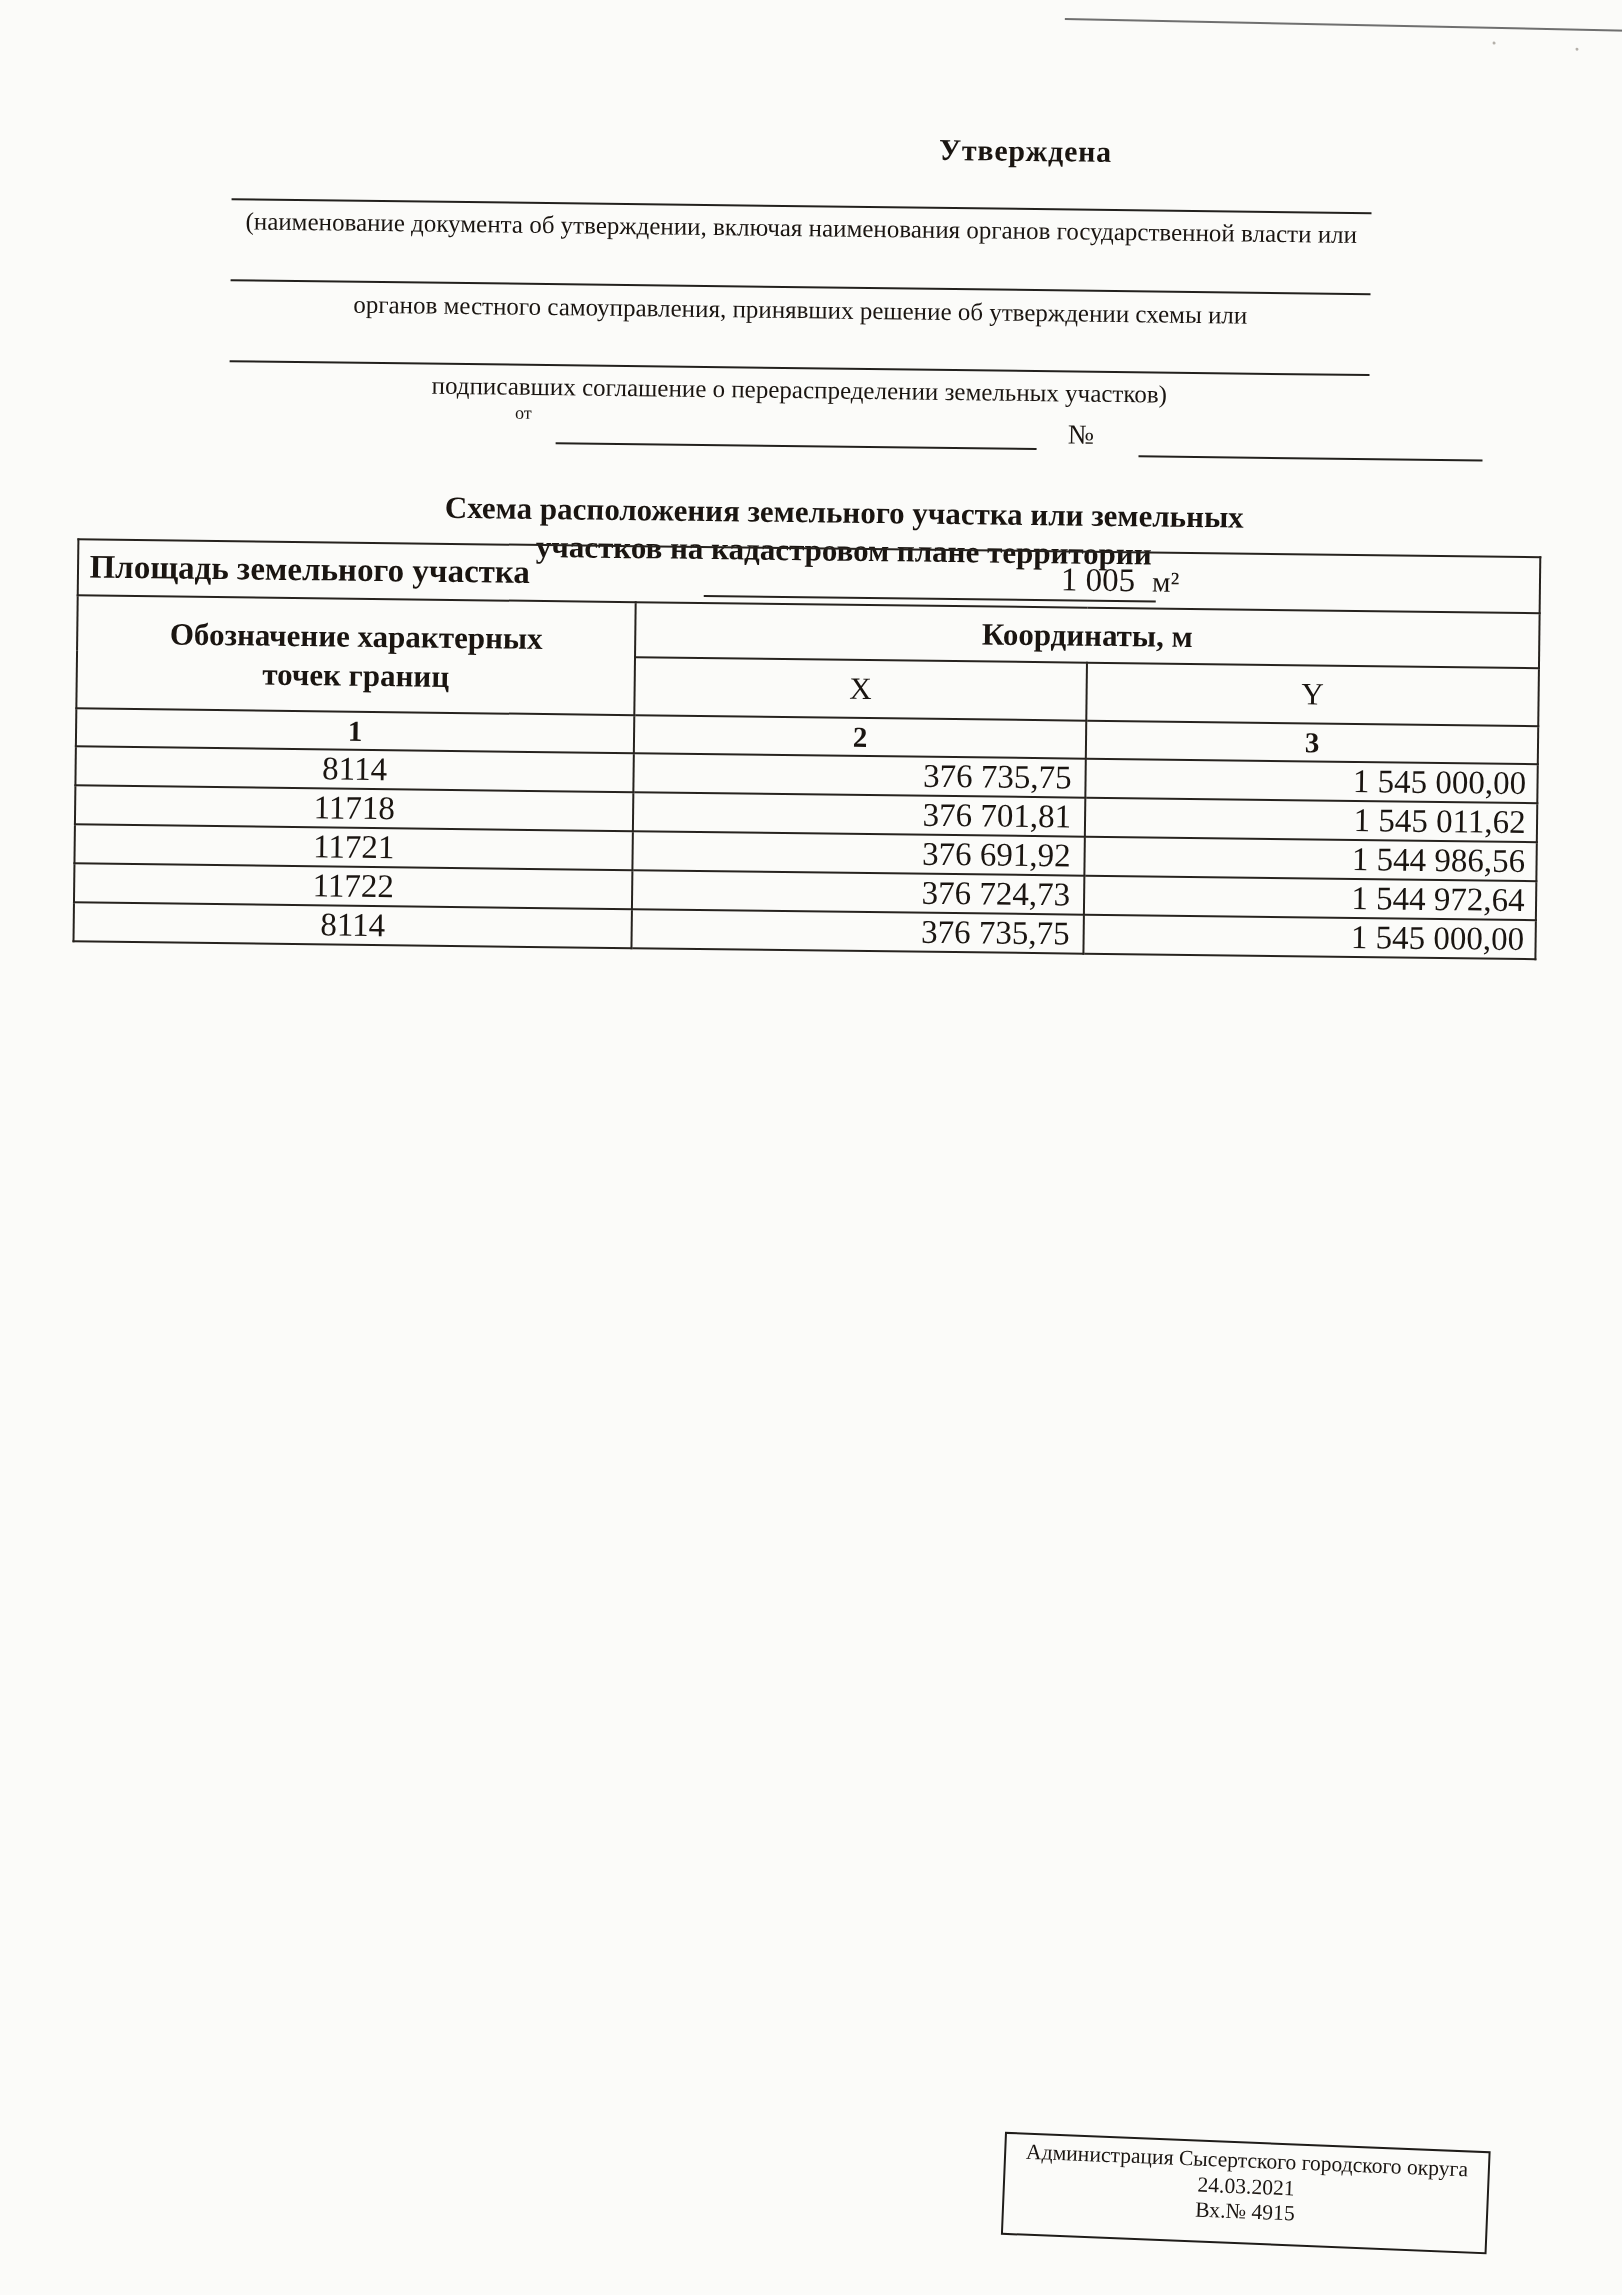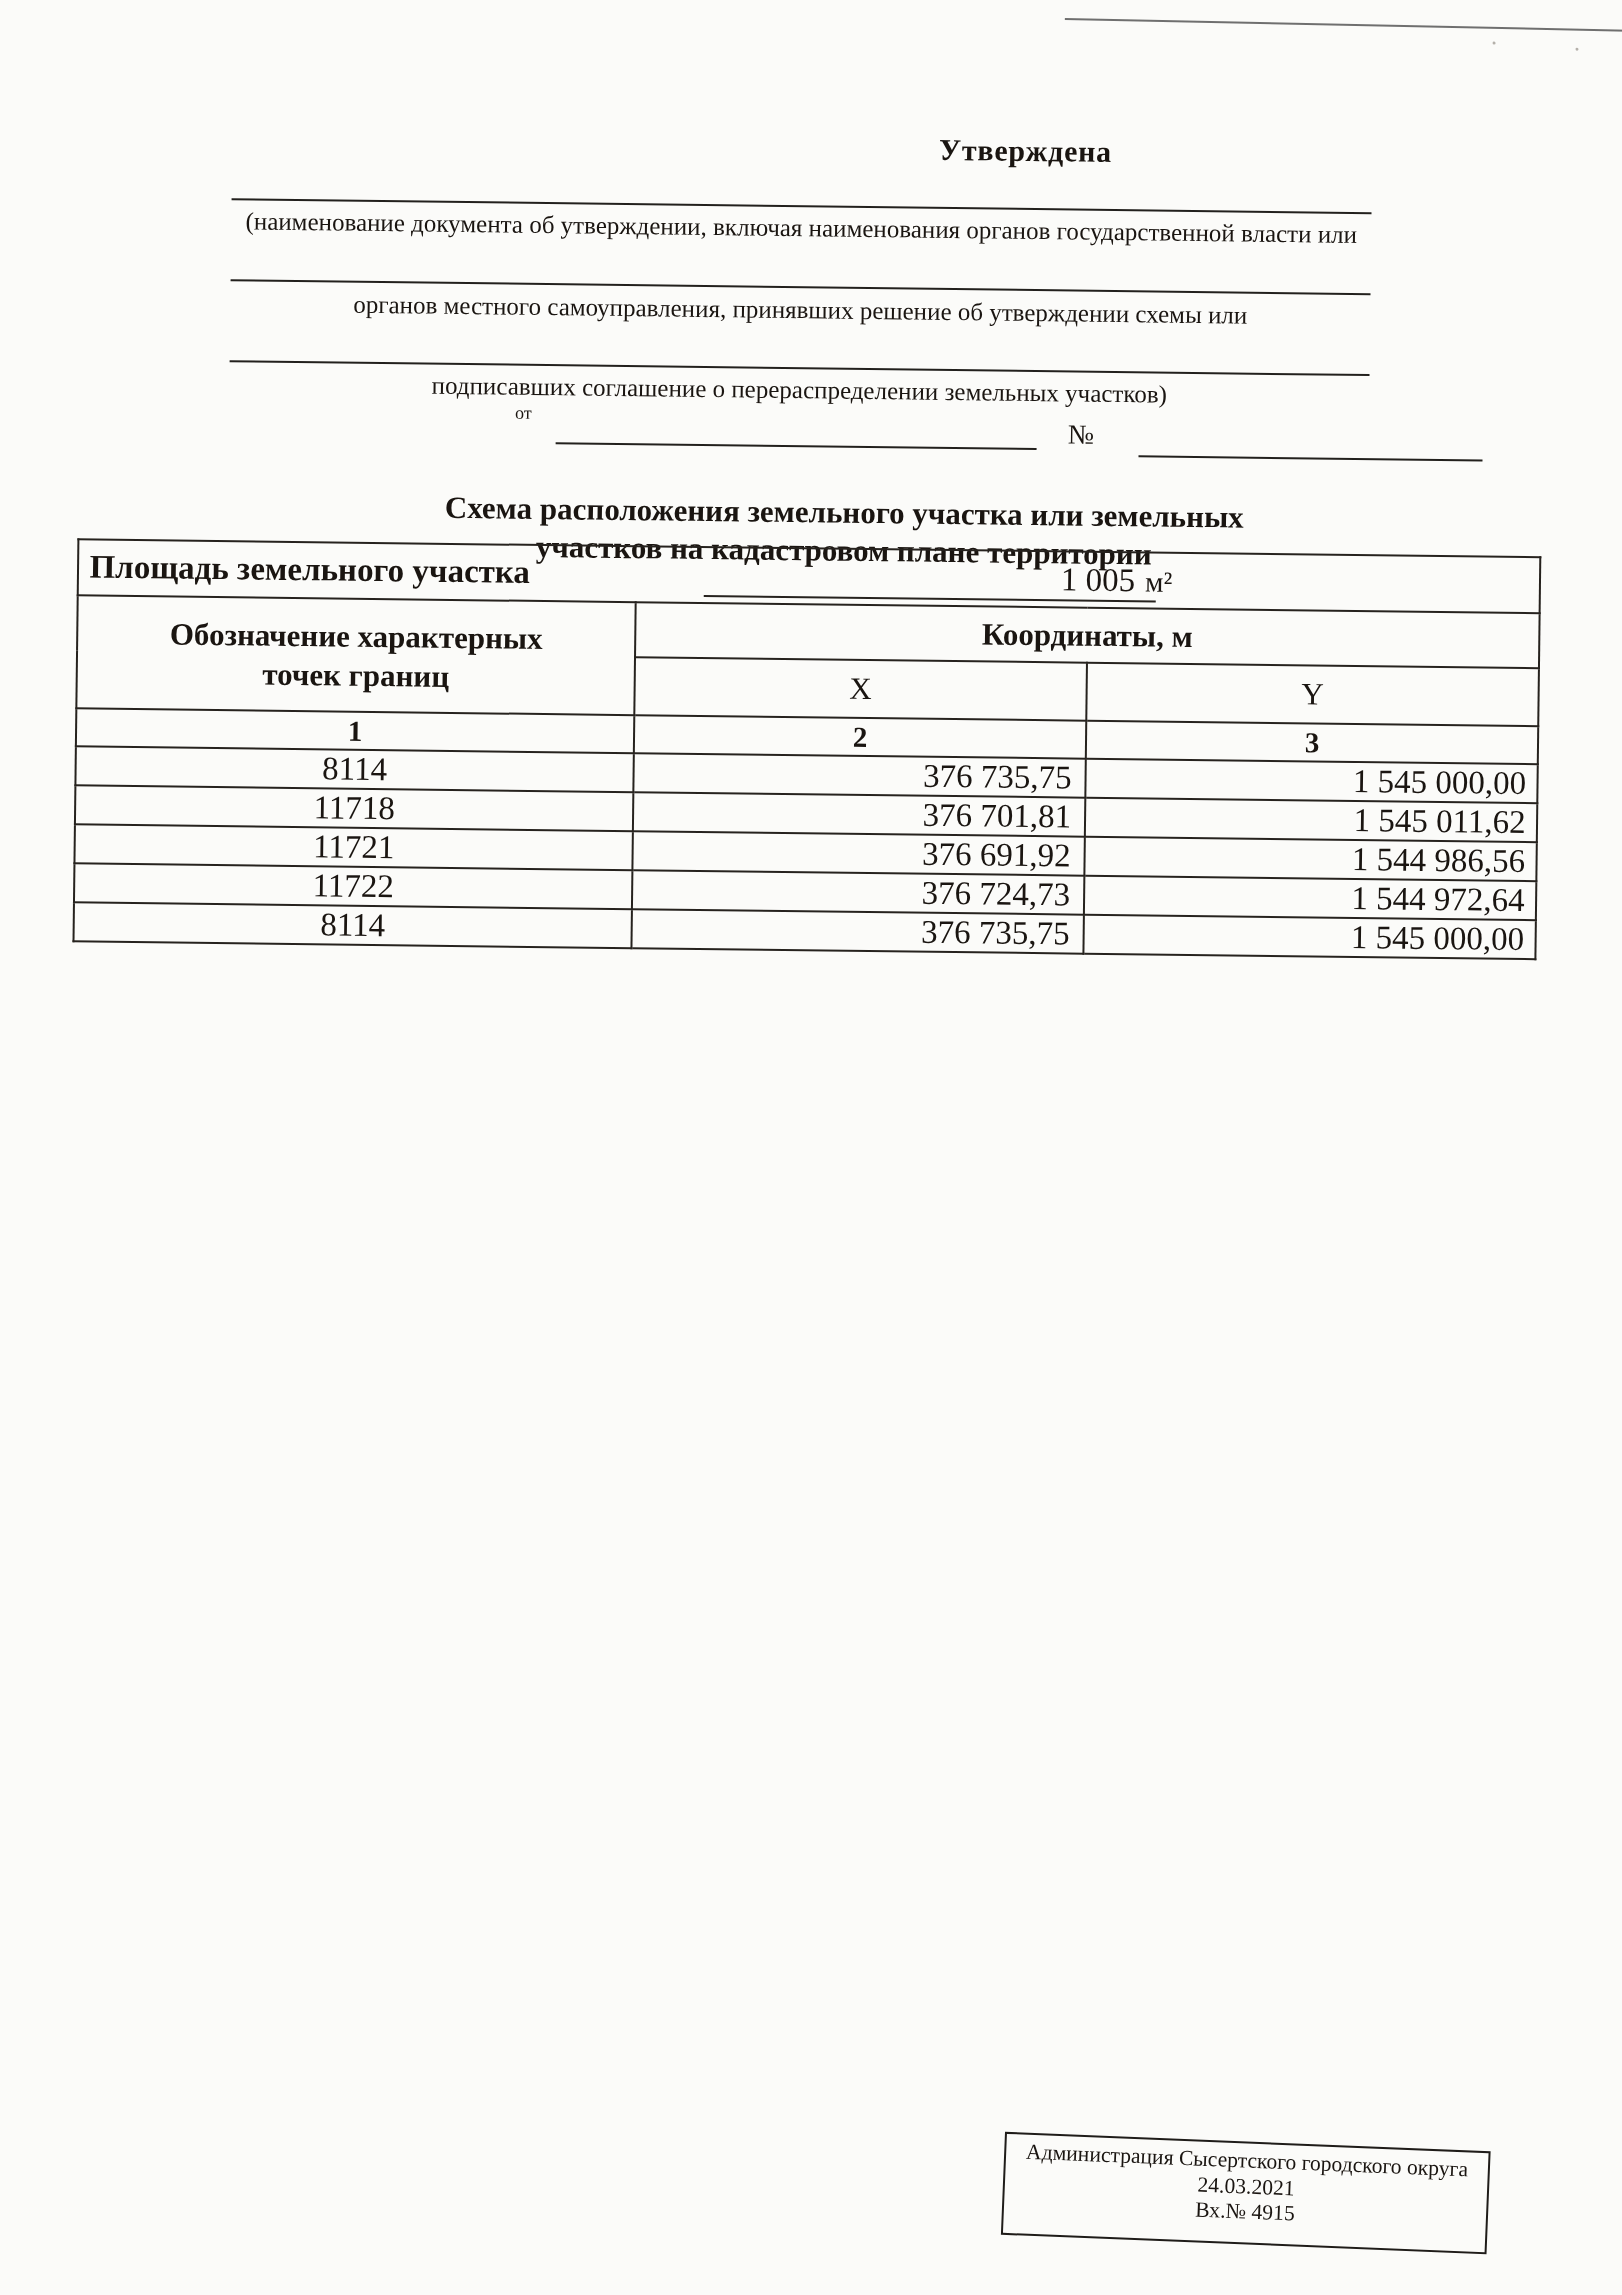--- a/index.html
+++ b/index.html
@@ -61,21 +61,21 @@
     font-size: 33px; font-weight: bold; white-space: nowrap;
   }
   .area-underline {
     position: absolute; left: 625px; bottom: 5.2px; width: 452px; height: 0;
     border-top: 2.6px solid #26221e;
   }
   .area-value {
     position: absolute; left: 982px; top: 9.2px;
     font-size: 33px; white-space: nowrap;
   }
-  .area-unit { font-size: 29px; margin-left: 10px; }
+  .area-unit { font-size: 29px; margin-left: 17px; }
 
   .col1-head { font-weight: bold; font-size: 31px; line-height: 39px; padding: 0 69px !important; }
   .coords-head { font-weight: bold; font-size: 31px; }
   .xy-head { font-size: 31px; }
   .numcell { font-size: 29px; font-weight: bold; }
 
   .pt-cell { font-size: 33px; }
   .x-cell  { font-size: 33px; text-align: right !important; padding-right: 13px !important; }
   .y-cell  { font-size: 33px; text-align: right !important; padding-right: 10.5px !important; }
 

